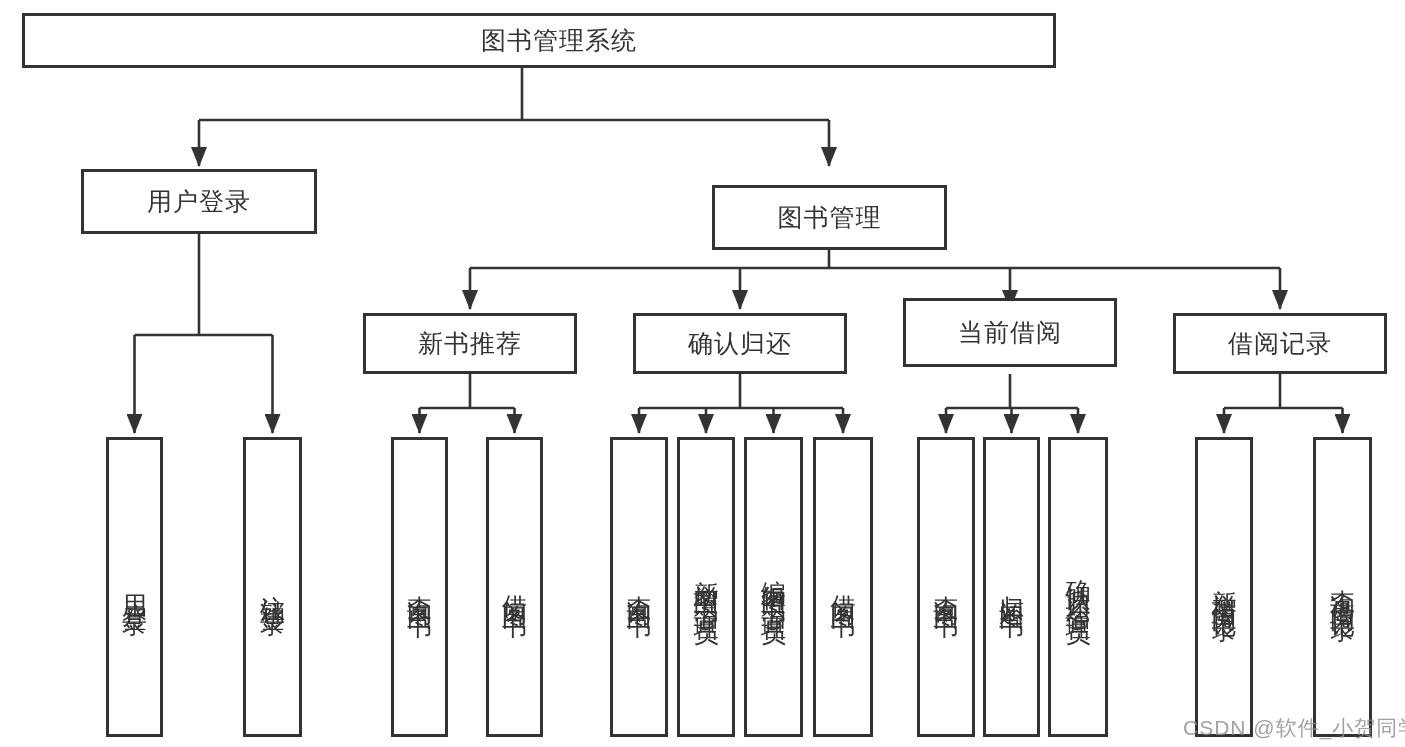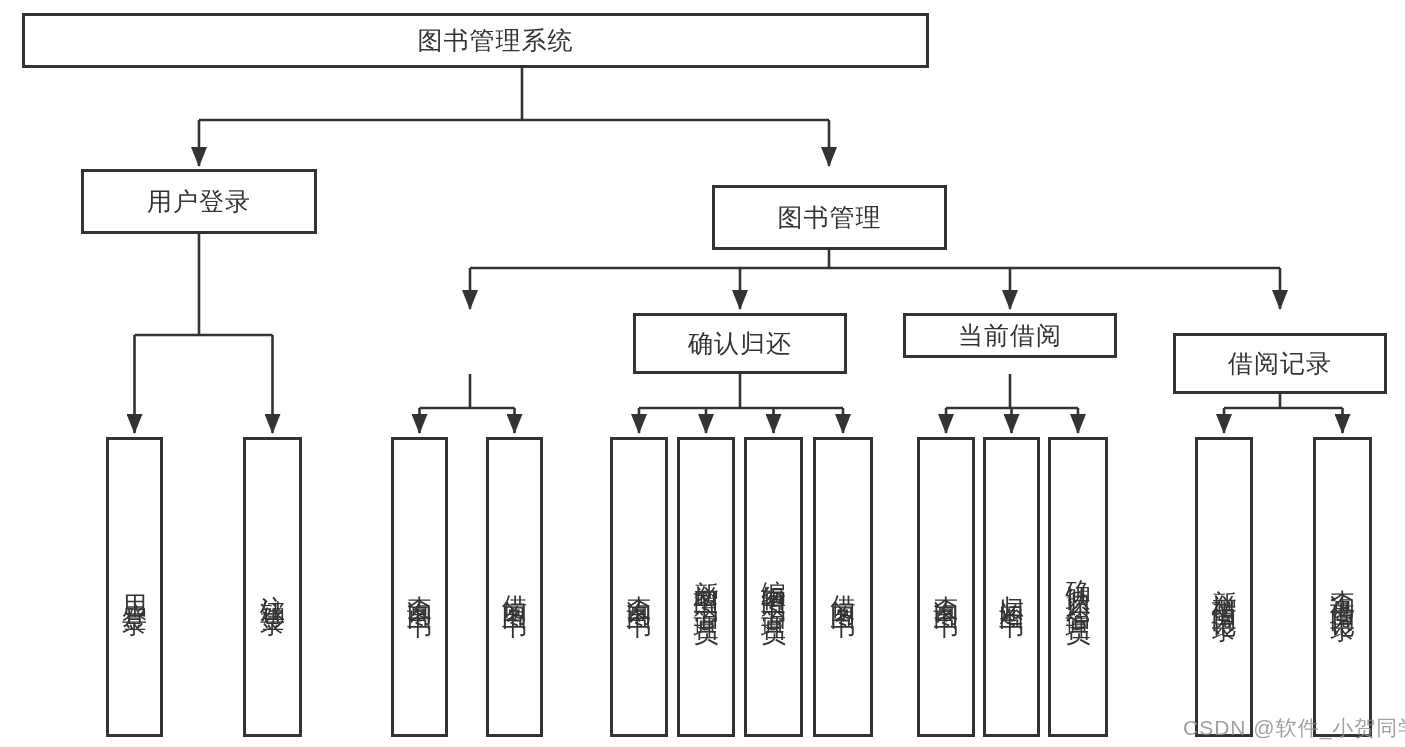--- a/index.html
+++ b/index.html
@@ -24,29 +24,29 @@
   .node.v{top:437px;height:300px;}
   .node.v .vtext{
     writing-mode:vertical-rl;
     text-orientation:mixed;
     font-size:25px;
     letter-spacing:6px;
     line-height:1;
     white-space:nowrap;
   }
   
-  #n-root{left:22px;top:13px;width:907px;height:55px;padding-left:40px;}
+  #n-root{left:22px;top:13px;width:1034px;height:55px;padding-left:40px;}
   
   #n-l1a{left:81px;top:169px;width:236px;height:65px;}
   #n-l1b{left:712px;top:169px;width:235px;height:65px;margin-top:16px;}
   
   #n-l2a{left:363px;top:313px;width:214px;height:61px;}
   #n-l2b{left:633px;top:313px;width:214px;height:61px;}
-  #n-l2c{left:903px;top:313px;width:214px;height:45px;}
-  #n-l2d{left:1173px;top:313px;width:214px;height:61px;margin-top:20px;}
+  #n-l2c{left:903px;top:298px;width:214px;height:69px;}
+  #n-l2d{left:1173px;top:313px;width:214px;height:61px;}
   
   #n-a1{left:106px;width:57px;}
   #n-a2{left:243px;width:59px;}
   #n-b1{left:391px;width:57px;}
   #n-b2{left:486px;width:57px;}
   #n-c1{left:610px;width:58px;}
   #n-c2{left:677px;width:58px;}
   #n-c3{left:744px;width:59px;}
   #n-c4{left:813px;width:60px;}
   #n-d1{left:917px;width:58px;}
@@ -117,20 +117,21 @@
       <path d="M1224 408 V433" marker-end="url(#ah)"></path>
       <path d="M1342.5 408 V433" marker-end="url(#ah)"></path>
     </g>
   </svg>
 
   <div class="node h" id="n-root">图书管理系统</div>
 
   <div class="node h" id="n-l1a">用户登录</div>
   <div class="node h" id="n-l1b">图书管理</div>
 
+  <div class="node h" id="n-l2a">新书推荐</div>
   <div class="node h" id="n-l2b">确认归还</div>
   <div class="node h" id="n-l2c">当前借阅</div>
   <div class="node h" id="n-l2d">借阅记录</div>
 
   <div class="node v" id="n-a1">
     <span class="vtext">用户登录</span>
   </div>
   <div class="node v" id="n-a2">
     <span class="vtext">注销登录</span>
   </div>

